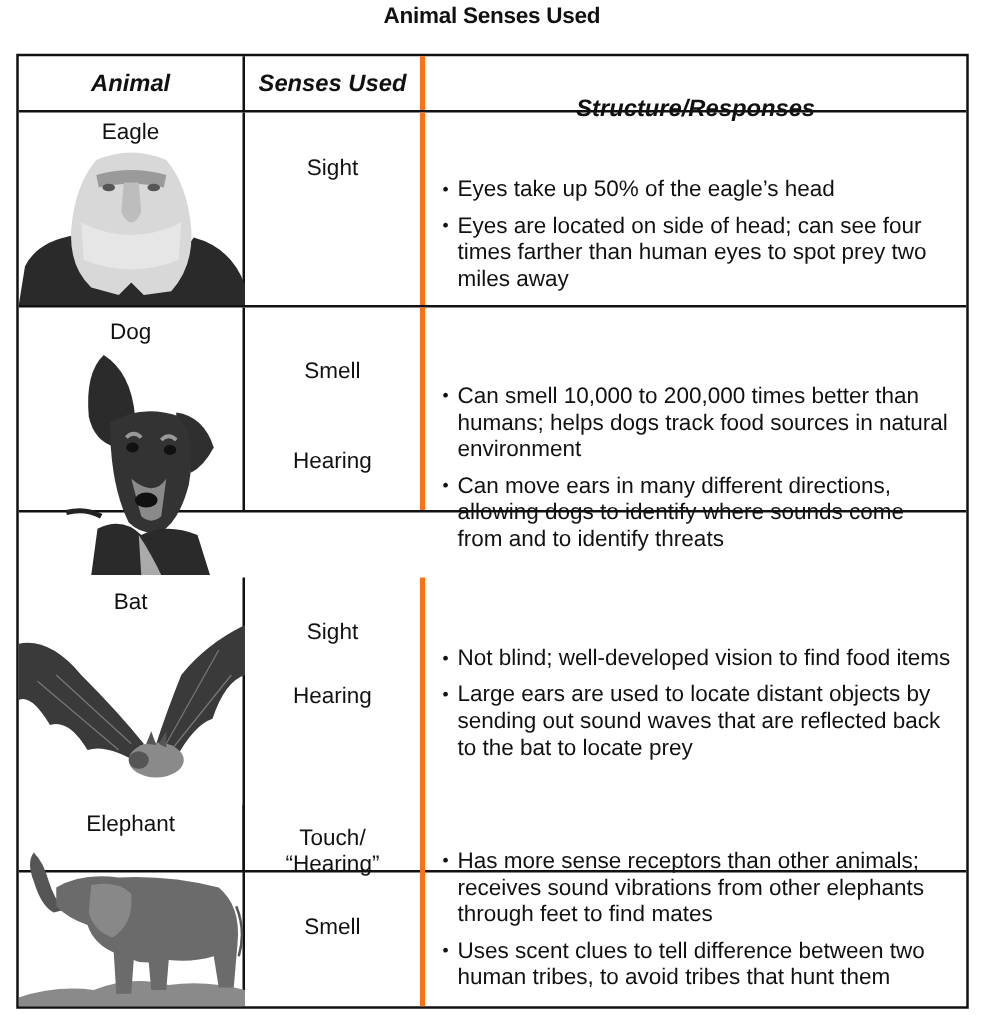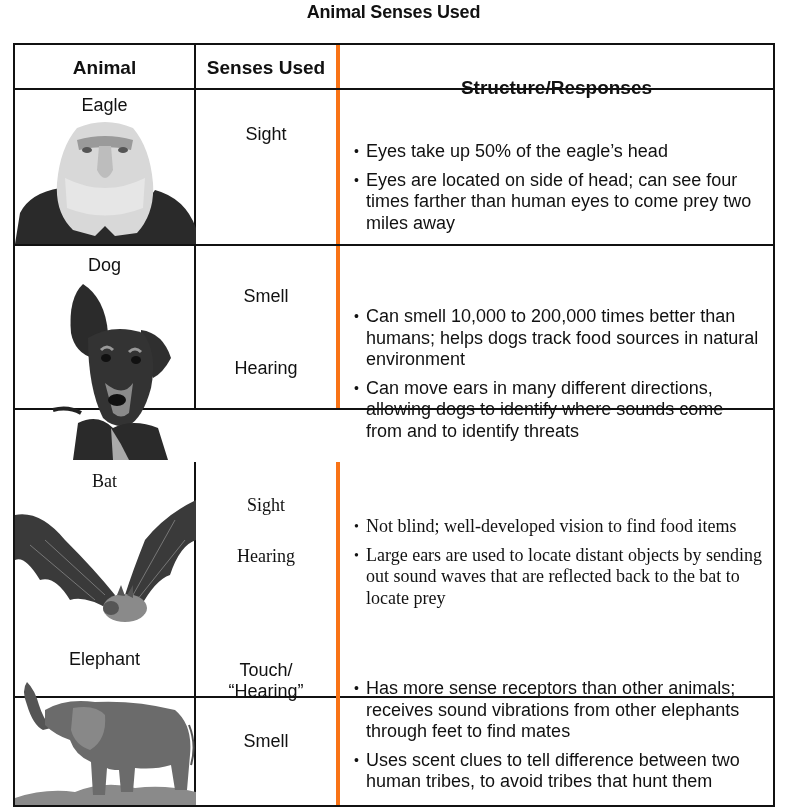--- a/index.html
+++ b/index.html
@@ -9,21 +9,21 @@
              font-weight: bold; font-size: 18px; letter-spacing: -0.2px; }
     .table { position: absolute; left: 13px; top: 43px; width: 762px; height: 764px;
              border: 2px solid #111; box-sizing: border-box; }
     .row { position: absolute; left: 0; width: 758px; border-bottom: 2px solid #111; box-sizing: border-box; }
     .row.last { border-bottom: none; }
     .cell { position: absolute; top: 0; bottom: 0; box-sizing: border-box; }
     .c1 { left: 0; width: 181px; border-right: 2px solid #111; }
     .c2 { left: 181px; width: 144px; border-right: 4px solid #f97316; }
     .c3 { left: 325px; width: 433px; margin-top: 20px; }
     .hdr { font-weight: bold; font-size: 19px; text-align: center; }
-    .hdr span { position: absolute; left: 0; right: 0; top: 12px; }
+    .hdr span { position: absolute; left: 0; right: 0; top: 12px; font-style: italic; }
     .animal-name { position: absolute; left: 0; right: 0; text-align: center; font-size: 18px; }
     .sense { position: absolute; left: 0; right: 0; text-align: center; font-size: 18px; line-height: 21px; }
     .bullets { position: absolute; left: 14px; right: 10px; margin: 0; padding: 0; list-style: none; }
     .bullet { position: relative; padding-left: 12px; font-size: 18px; line-height: 21.5px; margin-bottom: 7px; }
     .bullet::before { content: "•"; position: absolute; left: 0; top: 0; font-size: 14px; }
     .pic { position: absolute; }
     svg { display: block; }
   </style>
 </head>
 <body>
@@ -58,21 +58,21 @@
           <path d="M50 60 Q90 80 130 60 L128 90 Q90 105 52 90 Z" fill="#e6e6e6"></path>
         </svg>
       </div>
     </div>
     <div class="cell c2">
       <div class="sense" style="top:34px;">Sight</div>
     </div>
     <div class="cell c3">
       <ul class="bullets" style="top:31px;">
         <li class="bullet">Eyes take up 50% of the eagle’s head</li>
-        <li class="bullet">Eyes are located on side of head; can see four times farther than human eyes to come prey two miles away</li>
+        <li class="bullet">Eyes are located on side of head; can see four times farther than human eyes to spot prey two miles away</li>
       </ul>
     </div>
   </div>
 
   <div class="row" style="top:201px; height:164px;">
     <div class="cell c1">
       <div class="animal-name" style="top:9px;">Dog</div>
       <div class="pic" style="left:18px; top:32px;">
         <svg width="150" height="182" viewBox="0 0 150 182">
           <path d="M20 132 Q35 128 48 135" stroke="#222" stroke-width="4" fill="none"></path>
@@ -95,21 +95,21 @@
       <div class="sense" style="top:112px;">Hearing</div>
     </div>
     <div class="cell c3">
       <ul class="bullets" style="top:40px;">
         <li class="bullet">Can smell 10,000 to 200,000 times better than humans; helps dogs track food sources in natural environment</li>
         <li class="bullet">Can move ears in many different directions, allowing dogs to identify where sounds come from and to identify threats</li>
       </ul>
     </div>
   </div>
 
-  <div class="row" style="top:417px; height:236px;font-family:Liberation Serif, serif;">
+  <div class="row" style="top:417px; height:236px;">
     <div class="cell c1">
       <div class="animal-name" style="top:9px;">Bat</div>
       <div class="pic" style="left:0; top:38px;">
         <svg width="181" height="140" viewBox="0 0 181 140">
           <path d="M0 15 Q25 10 50 40 Q80 70 100 95 L95 110 Q70 95 55 100 Q40 75 25 80 Q10 55 0 60 Z" fill="#3a3a3a"></path>
           <path d="M181 0 Q150 15 130 40 Q118 70 110 95 L125 108 Q140 80 155 75 Q165 45 181 40 Z" fill="#3a3a3a"></path>
           <path d="M30 40 L90 95 M15 45 L80 100 M160 20 L118 95 M170 40 L122 100" stroke="#777" stroke-width="1" fill="none"></path>
           <ellipse cx="110" cy="108" rx="22" ry="14" fill="#8a8a8a"></ellipse>
           <ellipse cx="96" cy="108" rx="8" ry="7" fill="#555"></ellipse>
           <path d="M102 95 L106 85 L110 96 Z" fill="#555"></path>

